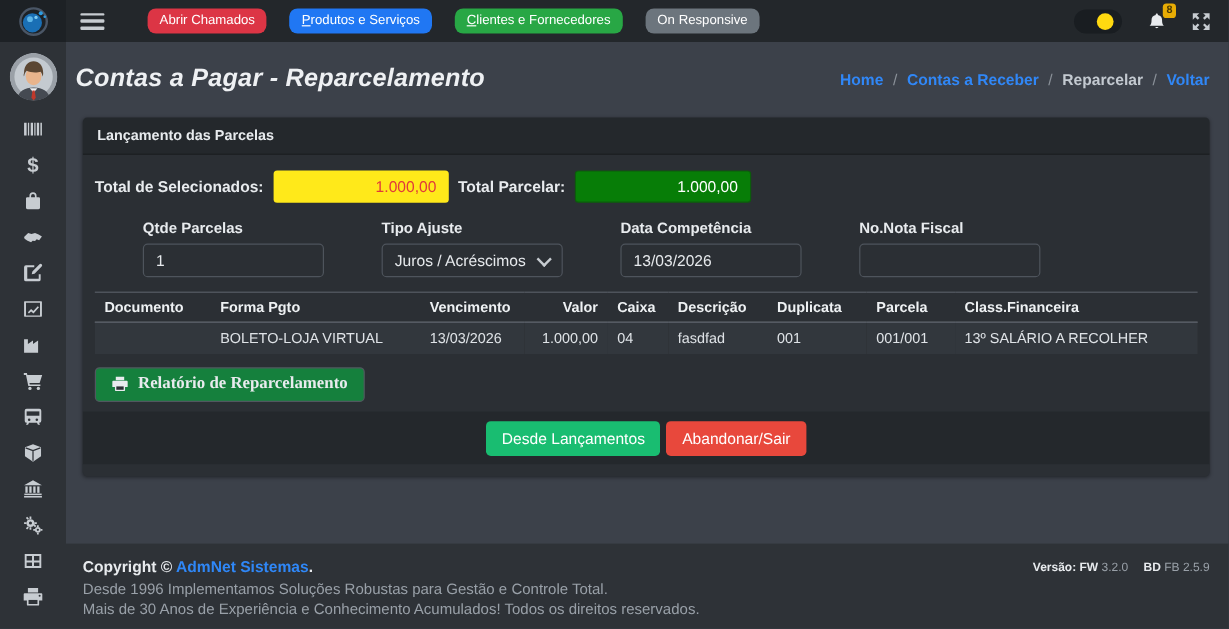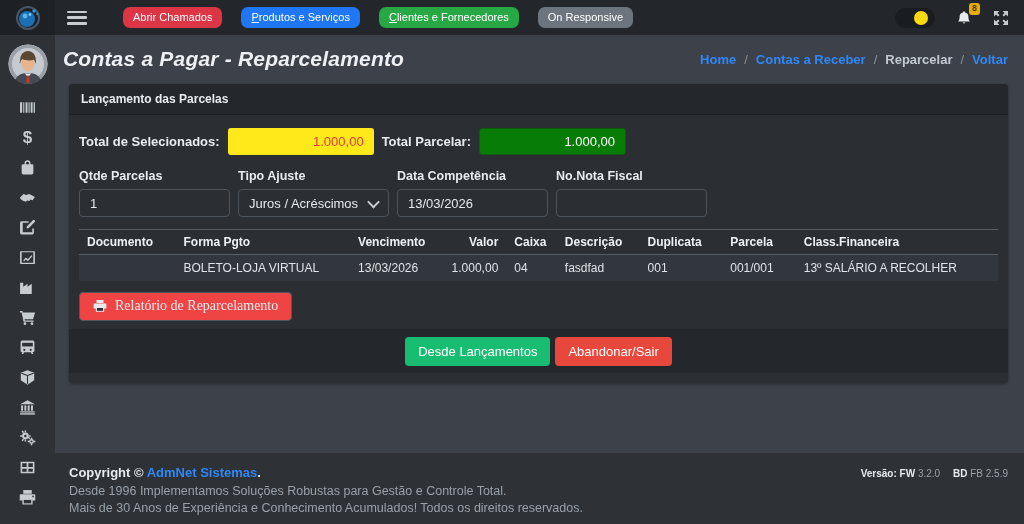--- a/index.html
+++ b/index.html
@@ -34,56 +34,56 @@
   .topbar-right{margin-left:auto;display:flex;align-items:center;gap:21px;}
   .toggle{width:40px;height:20px;border-radius:10px;background:#191d21;position:relative;cursor:pointer;}
   .toggle-knob{position:absolute;left:19px;top:3px;width:14px;height:14px;border-radius:50%;background:#ffd910;}
   .bell-wrap{position:relative;width:16px;height:18px;cursor:pointer;color:#e8ebee;}
   .bell-wrap svg{width:16px;height:18px;fill:currentColor;}
   .badge{position:absolute;top:-6px;right:-8px;background:#e7ac04;color:#4d3b00;font-size:9px;font-weight:bold;
     padding:1px 3px 2px;border-radius:3px;line-height:1;}
   .expand-wrap{width:16px;height:16px;color:#c7ccd1;cursor:pointer;}
   .expand-wrap svg{width:16px;height:16px;fill:currentColor;}
   
-  .page-header{height:48px;display:flex;align-items:center;justify-content:space-between;
+  .page-header{height:62px;display:flex;align-items:center;justify-content:space-between;
     padding:0 16px 0 8px;flex:none;}
   .page-title{font-size:21px;font-weight:bold;font-style:italic;color:#eef0f3;letter-spacing:.2px;}
   .breadcrumb{font-size:13px;display:flex;gap:8px;font-weight:600;align-items:center;}
   .crumb-link{color:#3087f7;cursor:pointer;}
   .crumb-current{color:#c3c9d0;}
   .crumb-sep{color:#8b9199;font-weight:400;}
   
   .content{flex:1;padding:1px 16px 0 14px;}
   .card{background:#2b2f34;border-radius:4px;overflow:hidden;box-shadow:0 1px 3px rgba(0,0,0,.35);}
   .card-header{background:#24282c;padding:8px 12px;font-size:12px;font-weight:bold;color:#e8ebee;
     border-bottom:1px solid #1c1f22;}
   .card-body{padding:13px 10px 8px;}
   .totals{display:flex;align-items:center;gap:8px;margin-bottom:14px;font-size:13px;font-weight:bold;color:#e8ebee;}
   .box-yellow{width:146px;height:27px;background:#ffe91a;border-radius:3px;display:flex;align-items:center;
     justify-content:flex-end;padding:0 10px;color:#e03a3a;font-weight:400;font-size:13px;box-sizing:border-box;}
   .box-green{width:147px;height:27px;background:#077d07;border:1px solid #0c5c0c;border-radius:3px;display:flex;
     align-items:center;justify-content:flex-end;padding:0 10px;color:#fff;font-weight:400;font-size:13px;box-sizing:border-box;}
   .form-row{display:flex;gap:8px;margin-bottom:12px;}
-  .field{display:flex;flex-direction:column;width:151px;}
+  .field{display:flex;flex-direction:column;width:151px;margin-left:40px;}
   .field .flabel{font-size:12.5px;font-weight:bold;color:#e8ebee;margin-bottom:6px;}
   .field input,.selectbox{height:28px;background:#2b2f34;border:1px solid #4e545c;border-radius:4px;
     color:#e6e9ec;font-size:13px;padding:0 10px;font-family:inherit;box-sizing:border-box;width:100%;outline:none;}
   .selectbox{display:flex;align-items:center;justify-content:space-between;cursor:pointer;}
   .chev{width:7px;height:7px;border-right:2px solid #c7ccd1;border-bottom:2px solid #c7ccd1;
     transform:rotate(45deg) translate(-1px,-1px);flex:none;}
   input.right{text-align:right;}
   
   table{width:100%;border-collapse:collapse;margin-bottom:11px;font-size:12px;color:#dfe3e7;table-layout:fixed;}
   thead th{text-align:left;font-weight:bold;padding:5px 8px;border-top:1px solid #575d65;
     border-bottom:1px solid #575d65;color:#eef1f3;overflow:hidden;white-space:nowrap;}
   tbody td{padding:6px 8px;background:#32373d;overflow:hidden;white-space:nowrap;}
   th.right,td.right{text-align:right;}
   
-  .report-btn{display:inline-flex;align-items:center;gap:8px;background:#ef4444;border:1px solid #51575f;
-    border-radius:4px;padding:5px 13px 6px;color:#e8ebee;font-family:"Liberation Serif",serif;font-weight:normal;
+  .report-btn{display:inline-flex;align-items:center;gap:8px;background:#15803d;border:1px solid #51575f;
+    border-radius:4px;padding:5px 13px 6px;color:#e8ebee;font-family:"Liberation Serif",serif;font-weight:bold;
     font-size:14px;cursor:pointer;}
   .report-btn svg{width:14px;height:14px;fill:currentColor;}
   .action-strip{background:#24282c;height:44px;display:flex;justify-content:center;align-items:center;gap:5px;}
   .btn-save{background:#19bd71;color:#fff;border:none;border-radius:4px;padding:7px 13px;font-size:13px;
     font-family:inherit;cursor:pointer;}
   .btn-cancel{background:#e8483c;color:#fff;border:none;border-radius:4px;padding:7px 13px;font-size:13px;
     font-family:inherit;cursor:pointer;}
   .card-bottom{height:10px;background:#2b2f34;}
   
   footer{height:71px;background:#2e3237;box-sizing:border-box;padding:12px 16px 0 14px;flex:none;

